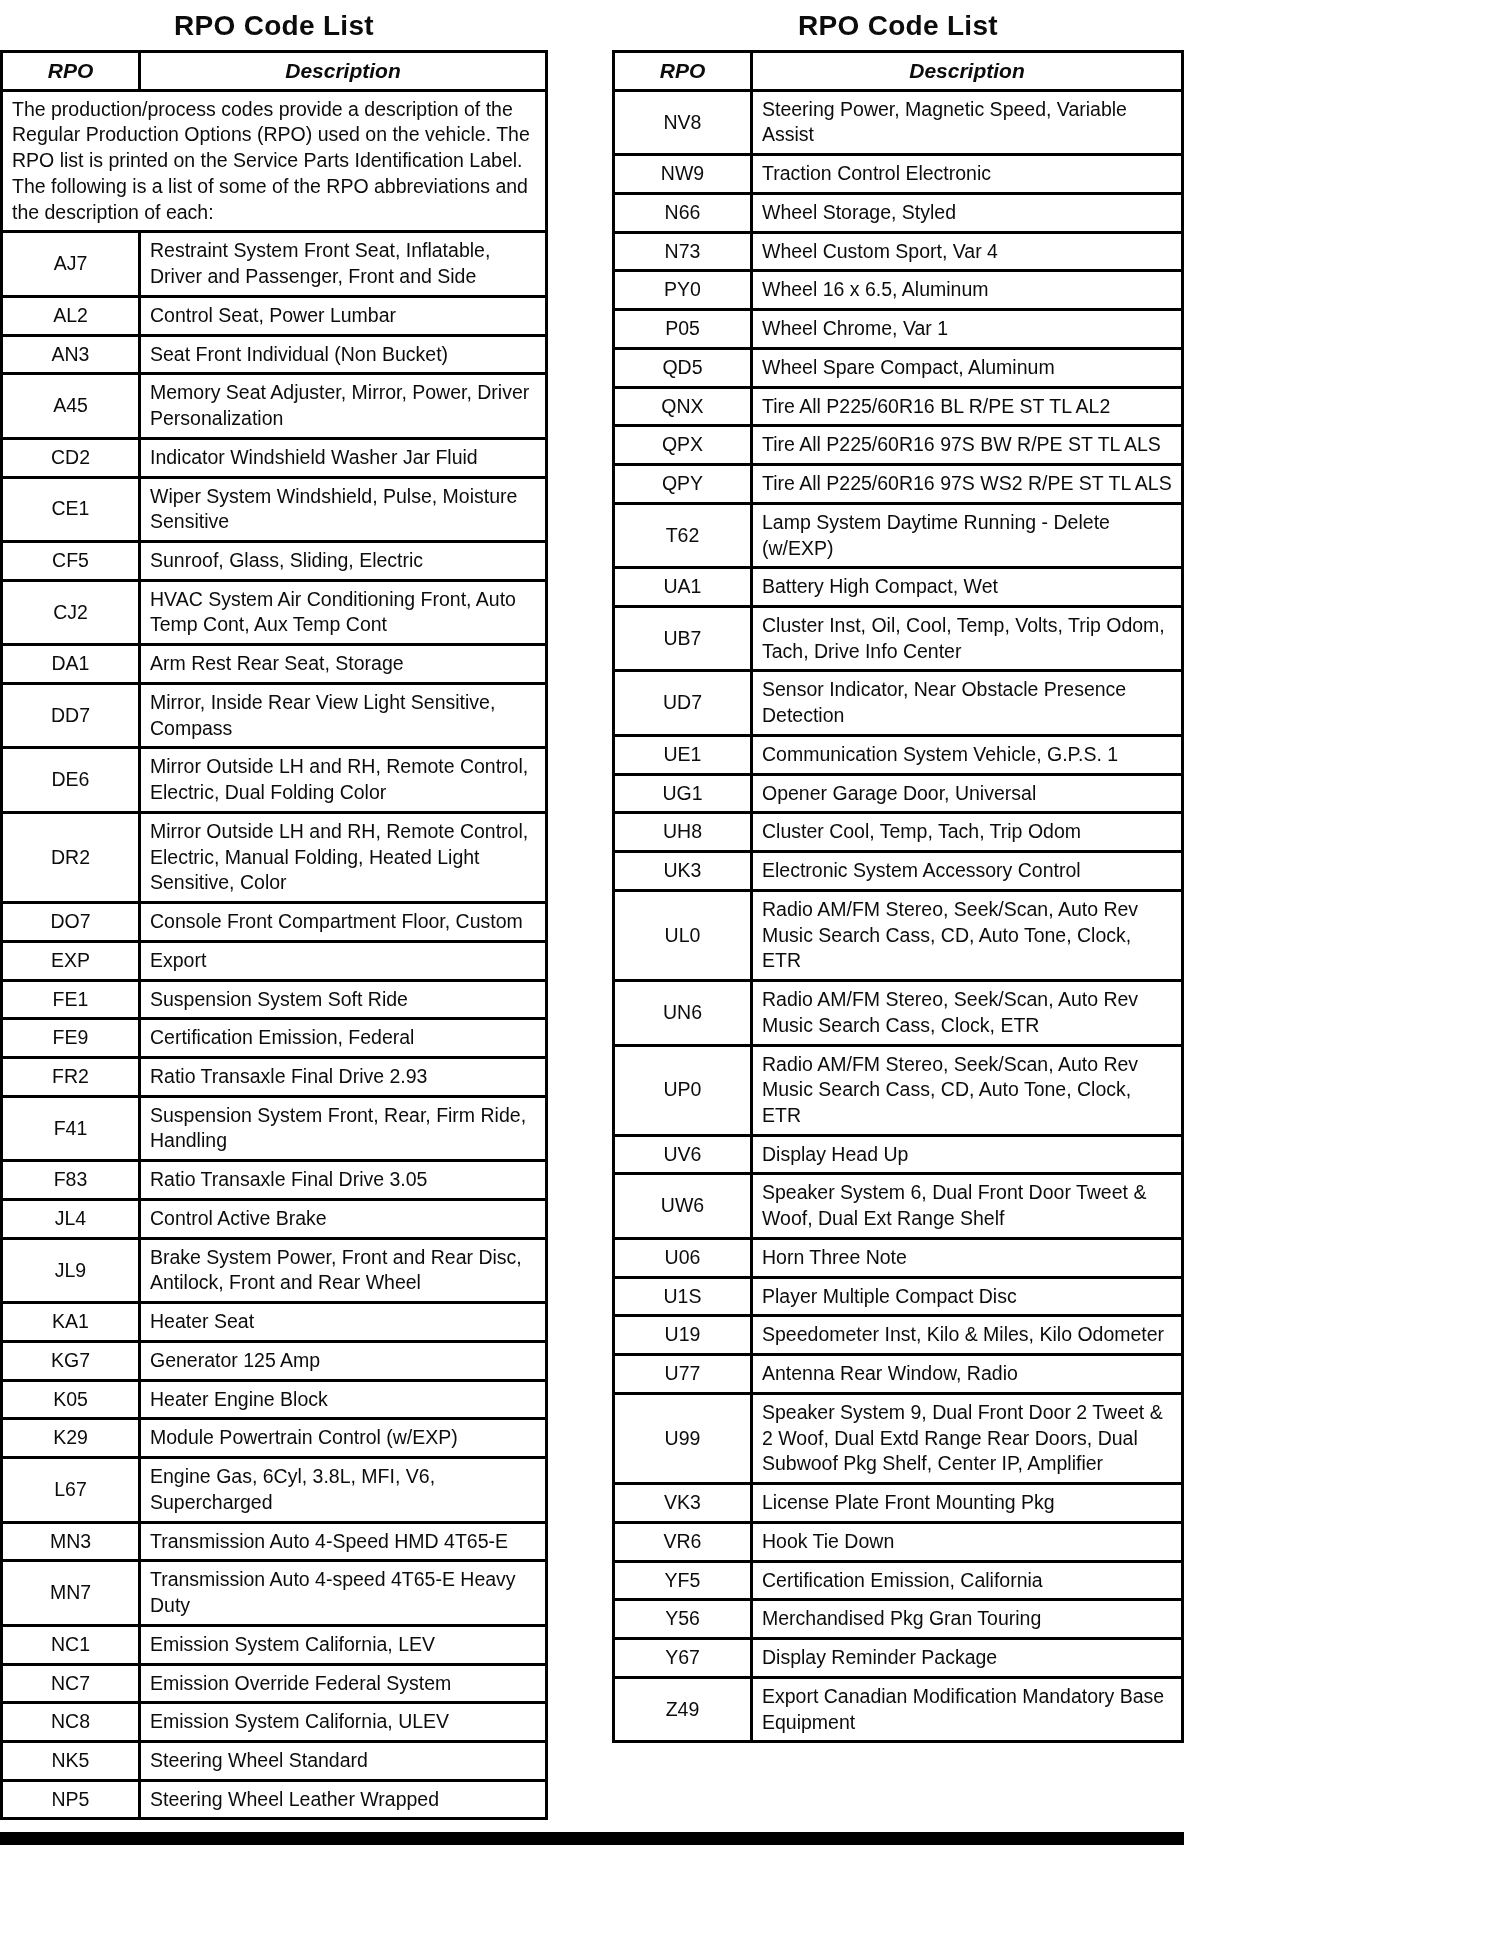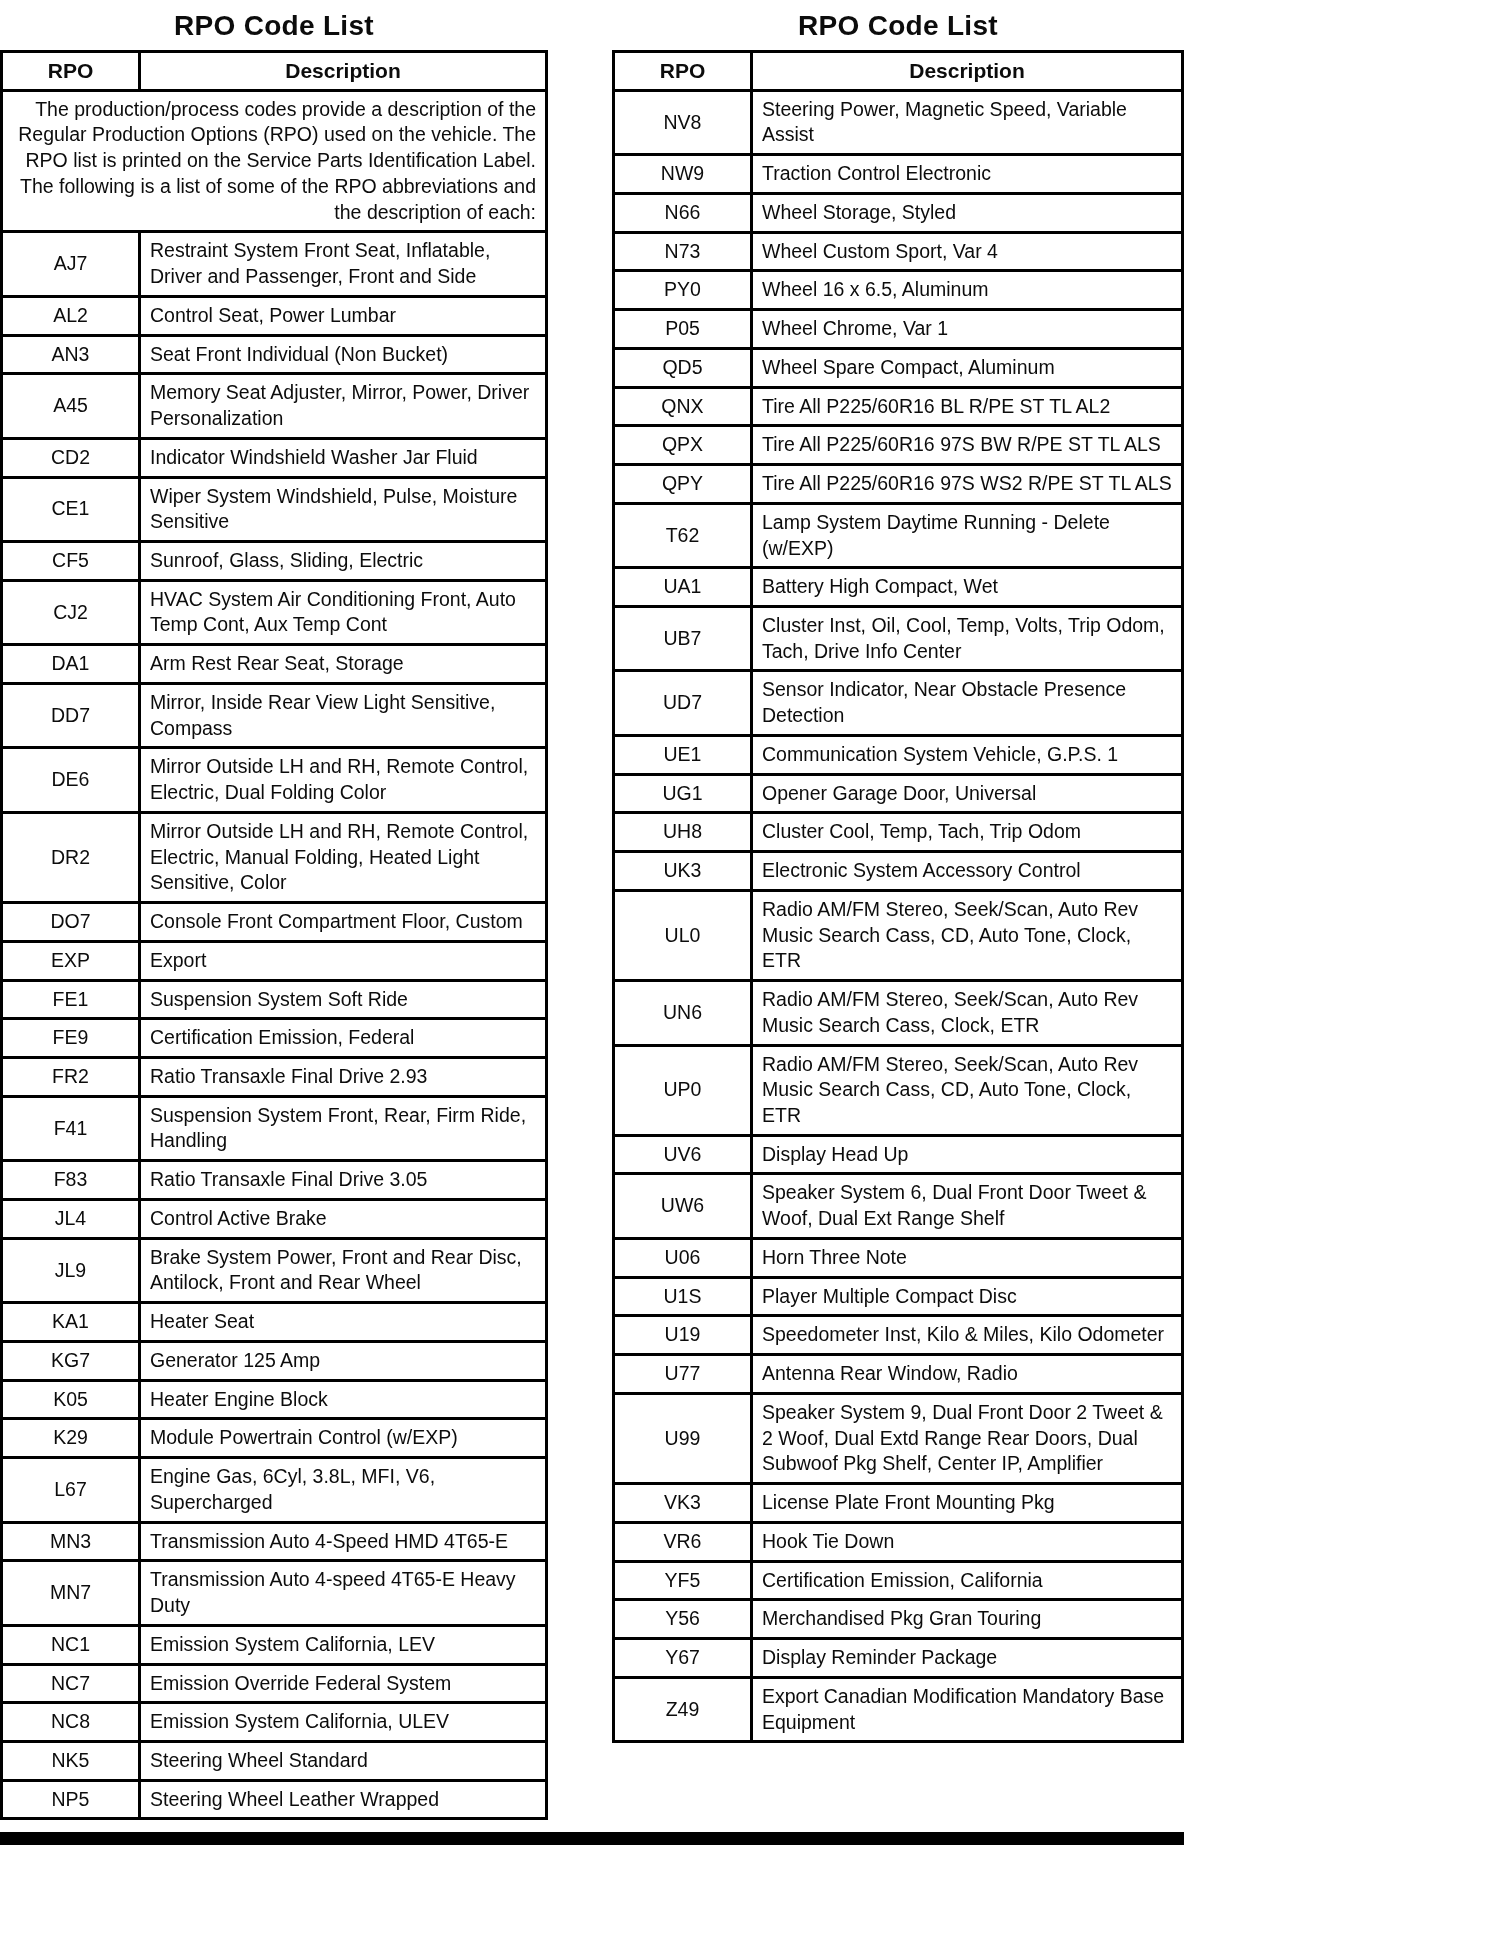--- a/index.html
+++ b/index.html
@@ -41,34 +41,35 @@
     border: 3px solid #000;
     padding: 5px 9px;
     font-size: 19.5px;
     line-height: 1.32;
   }
   table.rpo-table th {
     font-size: 21px;
     font-weight: bold;
     text-align: center;
     padding: 4px 8px;
+    font-style: italic;
   }
   th.code-head { width: 138px; }
   td.code {
     width: 138px;
     text-align: center;
     vertical-align: middle;
     white-space: nowrap;
   }
   td.desc {
     text-align: left;
     vertical-align: middle;
   }
   td.intro {
-    text-align: right;
+    text-align: left;
     padding: 7px 5px;
     font-size: 19.5px;
     line-height: 1.35;
     margin-top: 19px;
   }
   .bottom-bar {
     height: 13px;
     background: #000;
     width: 1184px;
     margin-top: 12px;

